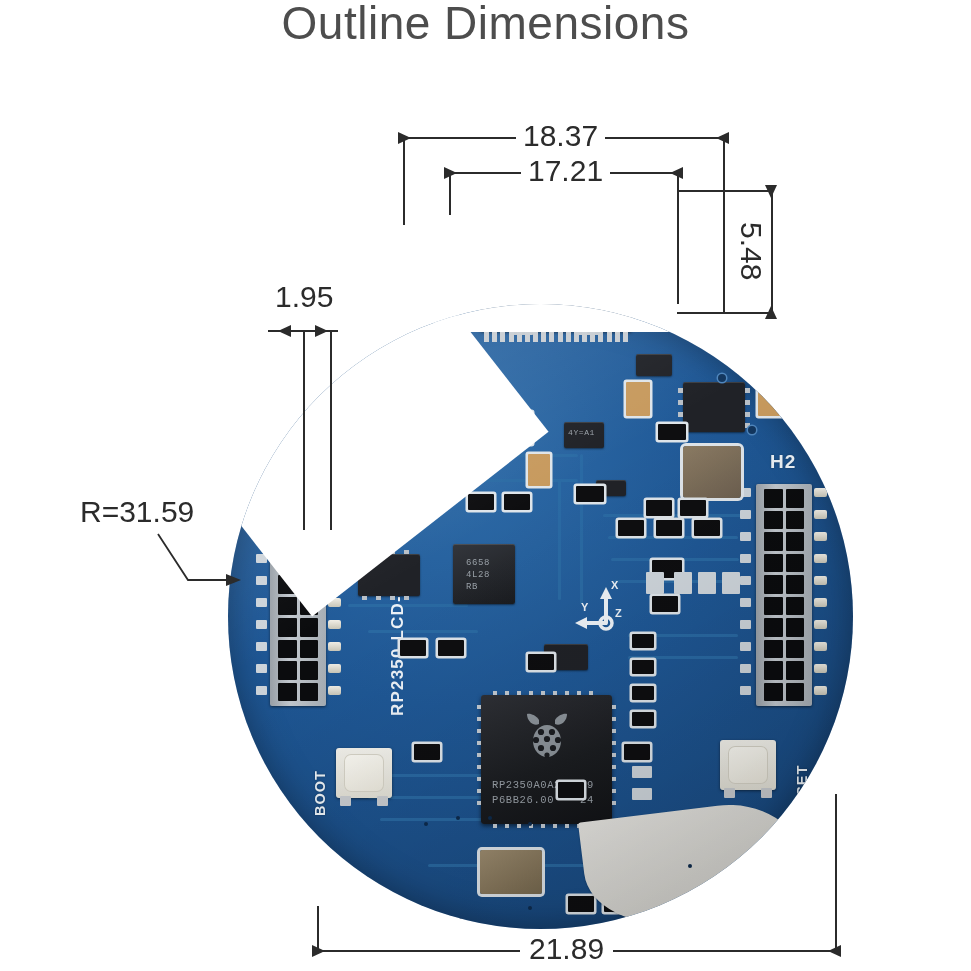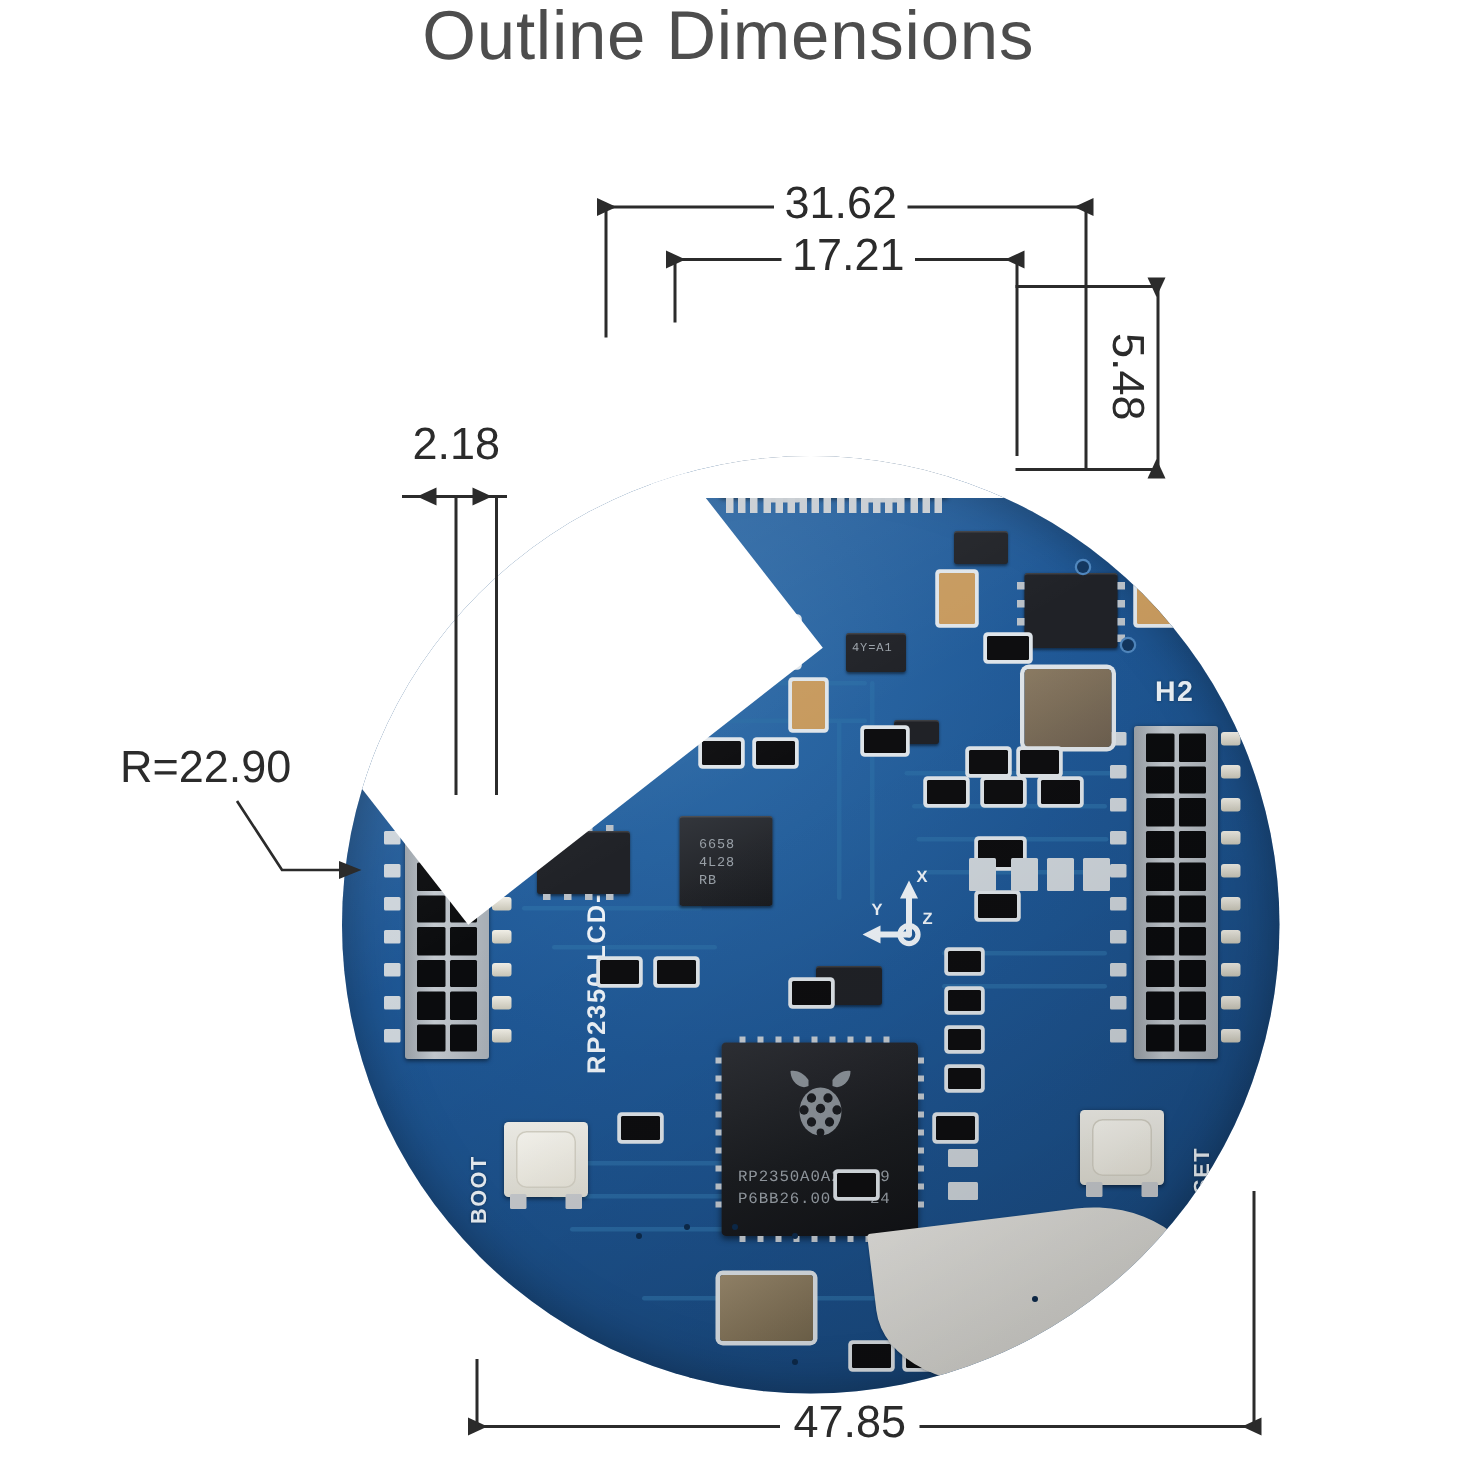--- a/index.html
+++ b/index.html
@@ -495,21 +495,21 @@
       <div id="board-top-flat"></div>
     </div>
   </div>
 
   <div>
     <div class="dl h" style="left:404px;top:137px;width:320px;"></div>
     <div class="arw r" style="left:398px;top:132px;"></div>
     <div class="arw l" style="left:716px;top:132px;"></div>
     <div class="dl v" style="left:403px;top:137px;height:88px;"></div>
     <div class="dl v" style="left:723px;top:137px;height:175px;"></div>
-    <div class="dimtext" style="left:516px;top:119px;background:#fff;padding:0 7px;">31.62</div>
+    <div class="dimtext" style="left:516px;top:119px;background:#fff;padding:0 7px;">18.37</div>
   </div>
 
   <div>
     <div class="dl h" style="left:450px;top:172px;width:228px;"></div>
     <div class="arw r" style="left:444px;top:167px;"></div>
     <div class="arw l" style="left:670px;top:167px;"></div>
     <div class="dl v" style="left:449px;top:172px;height:43px;"></div>
     <div class="dl v" style="left:677px;top:172px;height:132px;"></div>
     <div class="dimtext" style="left:521px;top:154px;background:#fff;padding:0 7px;">17.21</div>
   </div>
@@ -522,33 +522,33 @@
     <div class="dl h" style="left:677px;top:312px;width:96px;"></div>
     <div class="dimtext rot" style="left:768px;top:222px;transform:rotate(90deg);">5.48</div>
   </div>
 
   <div>
     <div class="dl h" style="left:268px;top:330px;width:70px;"></div>
     <div class="arw l" style="left:278px;top:325px;"></div>
     <div class="arw r" style="left:315px;top:325px;"></div>
     <div class="dl v" style="left:303px;top:330px;height:200px;"></div>
     <div class="dl v" style="left:330px;top:330px;height:200px;"></div>
-    <div class="dimtext" style="left:275px;top:280px;">2.18</div>
+    <div class="dimtext" style="left:275px;top:280px;">1.95</div>
   </div>
 
   <div>
     <svg width="200" height="100" style="position:absolute;left:78px;top:530px;">
       <polyline points="80,4 110,50 148,50" fill="none" stroke="#2b2b2b" stroke-width="1.8"></polyline>
       <polygon points="163,50 148,44 148,56" fill="#2b2b2b"></polygon>
     </svg>
-    <div class="dimtext" style="left:80px;top:495px;">R=22.90</div>
+    <div class="dimtext" style="left:80px;top:495px;">R=31.59</div>
   </div>
 
   <div>
     <div class="dl h" style="left:318px;top:950px;width:518px;"></div>
     <div class="arw r" style="left:312px;top:945px;"></div>
     <div class="arw l" style="left:828px;top:945px;"></div>
     <div class="dl v" style="left:317px;top:906px;height:46px;"></div>
     <div class="dl v" style="left:835px;top:794px;height:158px;"></div>
-    <div class="dimtext" style="left:520px;top:932px;background:#fff;padding:0 9px;">47.85</div>
+    <div class="dimtext" style="left:520px;top:932px;background:#fff;padding:0 9px;">21.89</div>
   </div>
 
 </div>
 
 </body></html>

